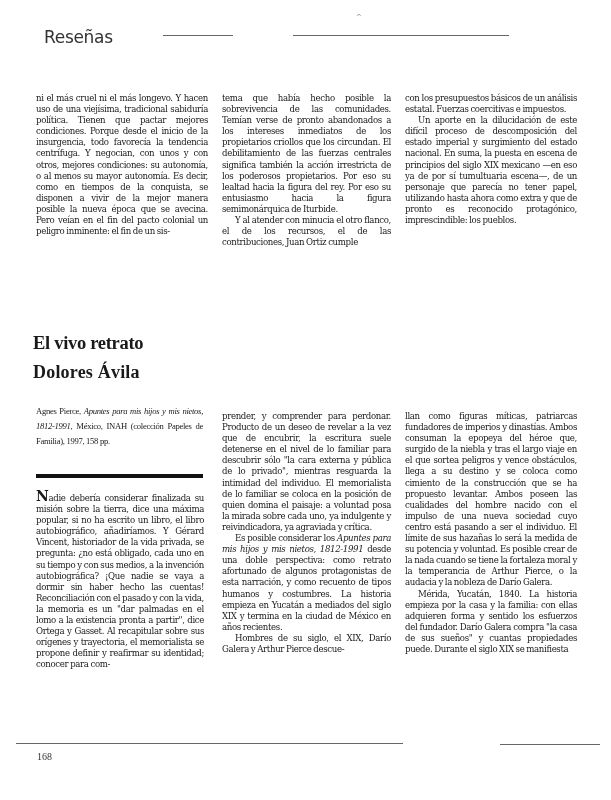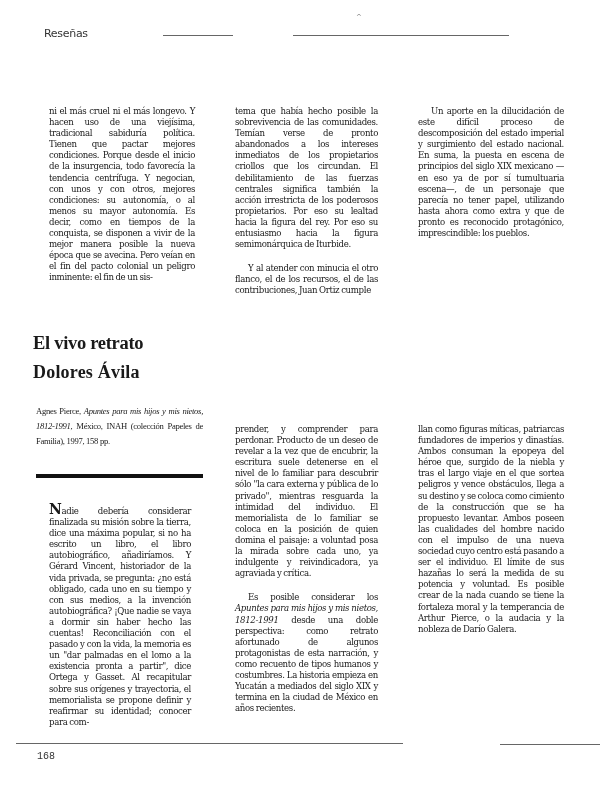--- a/index.html
+++ b/index.html
@@ -1,34 +1,34 @@
 <!DOCTYPE html>
 <html><head>
 <meta charset="utf-8">
 <style>
   html, body { margin:0; padding:0; background:#ffffff; }
   body { width:611px; height:800px; position:relative; overflow:hidden;
          font-family:"DejaVu Serif", serif; color:#1a1a1a; }
   .header-label { position:absolute; left:44px; top:27px; font-family:"DejaVu Sans", sans-serif;
-                  font-size:11px; color:#333; letter-spacing:-0.3px; }
+                  font-size:17px; color:#333; letter-spacing:-0.3px; }
   .rule { position:absolute; background:#666; height:1px; }
   .mark { position:absolute; left:356px; top:13px; font-size:7px; color:#777; font-family:"DejaVu Sans", sans-serif; }
   .col { position:absolute; font-size:8.6px; line-height:11.1px; text-align:justify;
          letter-spacing:-0.35px; word-spacing:-0.5px; }
-  .col p { margin:13px; }
+  .col p { margin:0; }
   .col p.ind { text-indent:13px; }
   .title { position:absolute; left:33px; top:333px; font-size:18.5px; font-weight:bold;
            font-family:Liberation Serif, serif; letter-spacing:-0.3px; }
   .author { position:absolute; left:33px; top:362px; font-size:18px; font-weight:bold;
             font-family:"Liberation Serif", serif; letter-spacing:0.2px; }
   .cite { position:absolute; left:36px; top:404px; width:167px; font-size:8.6px; line-height:15px;
           text-align:justify; letter-spacing:-0.3px; font-family:"Liberation Serif", serif; }
   .thick-rule { position:absolute; left:36px; top:474px; width:167px; height:4px; background:#111; }
   .dropcap { font-size:14px; font-weight:bold; }
-  .pagenum { position:absolute; left:37px; top:751px; font-family:Liberation Mono, monospace;
+  .pagenum { position:absolute; left:37px; top:751px; font-family:Liberation Serif, serif;
              font-size:10px; color:#333; }
   i { font-style:italic; }
 </style>
 </head>
 <body>
 
 <div>
   <div class="header-label">Reseñas</div>
   <div class="rule" style="left:163px;top:35px;width:70px;"></div>
   <div class="rule" style="left:293px;top:35px;width:216px;"></div>
@@ -36,39 +36,42 @@
 </div>
 
 <div class="col" style="left:36px;top:93px;width:172px;">
   <p>ni el más cruel ni el más longevo. Y hacen uso de una viejísima, tradicional sabiduría política. Tienen que pactar mejores condiciones. Porque desde el inicio de la insurgencia, todo favorecía la tendencia centrífuga. Y negocian, con unos y con otros, mejores condiciones: su autonomía, o al menos su mayor autonomía. Es decir, como en tiempos de la conquista, se disponen a vivir de la mejor manera posible la nueva época que se avecina. Pero veían en el fin del pacto colonial un peligro inminente: el fin de un sis-</p>
 </div>
 <div class="col" style="left:222px;top:93px;width:169px;">
   <p>tema que había hecho posible la sobrevivencia de las comunidades. Temían verse de pronto abandonados a los intereses inmediatos de los propietarios criollos que los circundan. El debilitamiento de las fuerzas centrales significa también la acción irrestricta de los poderosos propietarios. Por eso su lealtad hacia la figura del rey. Por eso su entusiasmo hacia la figura semimonárquica de Iturbide.</p>
   <p class="ind">Y al atender con minucia el otro flanco, el de los recursos, el de las contribuciones, Juan Ortiz cumple</p>
 </div>
 <div class="col" style="left:405px;top:93px;width:172px;">
+  <p>con los presupuestos básicos de un análisis estatal. Fuerzas coercitivas e impuestos.</p>
   <p class="ind">Un aporte en la dilucidación de este difícil proceso de descomposición del estado imperial y surgimiento del estado nacional. En suma, la puesta en escena de principios del siglo XIX mexicano —en eso ya de por sí tumultuaria escena—, de un personaje que parecía no tener papel, utilizando hasta ahora como extra y que de pronto es reconocido protagónico, imprescindible: los pueblos.</p>
 </div>
 
 <div class="title">El vivo retrato</div>
 <div class="author">Dolores Ávila</div>
 
 <div class="cite">
   <span>Agnes Pierce, </span><i>Apuntes para mis hijos y mis nietos, 1812-1991</i><span>, México, INAH (colección Papeles de Familia), 1997, 158 pp.</span>
 </div>
 <div class="thick-rule"></div>
 
 <div class="col" style="left:36px;top:491px;width:168px;">
   <p><span class="dropcap">N</span><span>adie debería considerar finalizada su misión sobre la tierra, dice una máxima popular, si no ha escrito un libro, el libro autobiográfico, añadiríamos. Y Gérard Vincent, historiador de la vida privada, se pregunta: ¿no está obligado, cada uno en su tiempo y con sus medios, a la invención autobiográfica? ¡Que nadie se vaya a dormir sin haber hecho las cuentas! Reconciliación con el pasado y con la vida, la memoria es un "dar palmadas en el lomo a la existencia pronta a partir", dice Ortega y Gasset. Al recapitular sobre sus orígenes y trayectoria, el memorialista se propone definir y reafirmar su identidad; conocer para com-</span></p>
 </div>
 <div class="col" style="left:222px;top:411px;width:169px;">
   <p>prender, y comprender para perdonar. Producto de un deseo de revelar a la vez que de encubrir, la escritura suele detenerse en el nivel de lo familiar para descubrir sólo "la cara externa y pública de lo privado", mientras resguarda la intimidad del individuo. El memorialista de lo familiar se coloca en la posición de quien domina el paisaje: a voluntad posa la mirada sobre cada uno, ya indulgente y reivindicadora, ya agraviada y crítica.</p>
   <p class="ind"><span>Es posible considerar los </span><i>Apuntes para mis hijos y mis nietos, 1812-1991</i><span> desde una doble perspectiva: como retrato afortunado de algunos protagonistas de esta narración, y como recuento de tipos humanos y costumbres. La historia empieza en Yucatán a mediados del siglo XIX y termina en la ciudad de México en años recientes.</span></p>
+  <p class="ind">Hombres de su siglo, el XIX, Darío Galera y Arthur Pierce descue-</p>
 </div>
 <div class="col" style="left:405px;top:411px;width:172px;">
   <p>llan como figuras míticas, patriarcas fundadores de imperios y dinastías. Ambos consuman la epopeya del héroe que, surgido de la niebla y tras el largo viaje en el que sortea peligros y vence obstáculos, llega a su destino y se coloca como cimiento de la construcción que se ha propuesto levantar. Ambos poseen las cualidades del hombre nacido con el impulso de una nueva sociedad cuyo centro está pasando a ser el individuo. El límite de sus hazañas lo será la medida de su potencia y voluntad. Es posible crear de la nada cuando se tiene la fortaleza moral y la temperancia de Arthur Pierce, o la audacia y la nobleza de Darío Galera.</p>
+  <p class="ind">Mérida, Yucatán, 1840. La historia empieza por la casa y la familia: con ellas adquieren forma y sentido los esfuerzos del fundador. Darío Galera compra "la casa de sus sueños" y cuantas propiedades puede. Durante el siglo XIX se manifiesta</p>
 </div>
 
 <div>
   <div class="rule" style="left:16px;top:743px;width:387px;"></div>
   <div class="rule" style="left:500px;top:744px;width:100px;"></div>
   <div class="pagenum">168</div>
 </div>
 
 </body></html>

